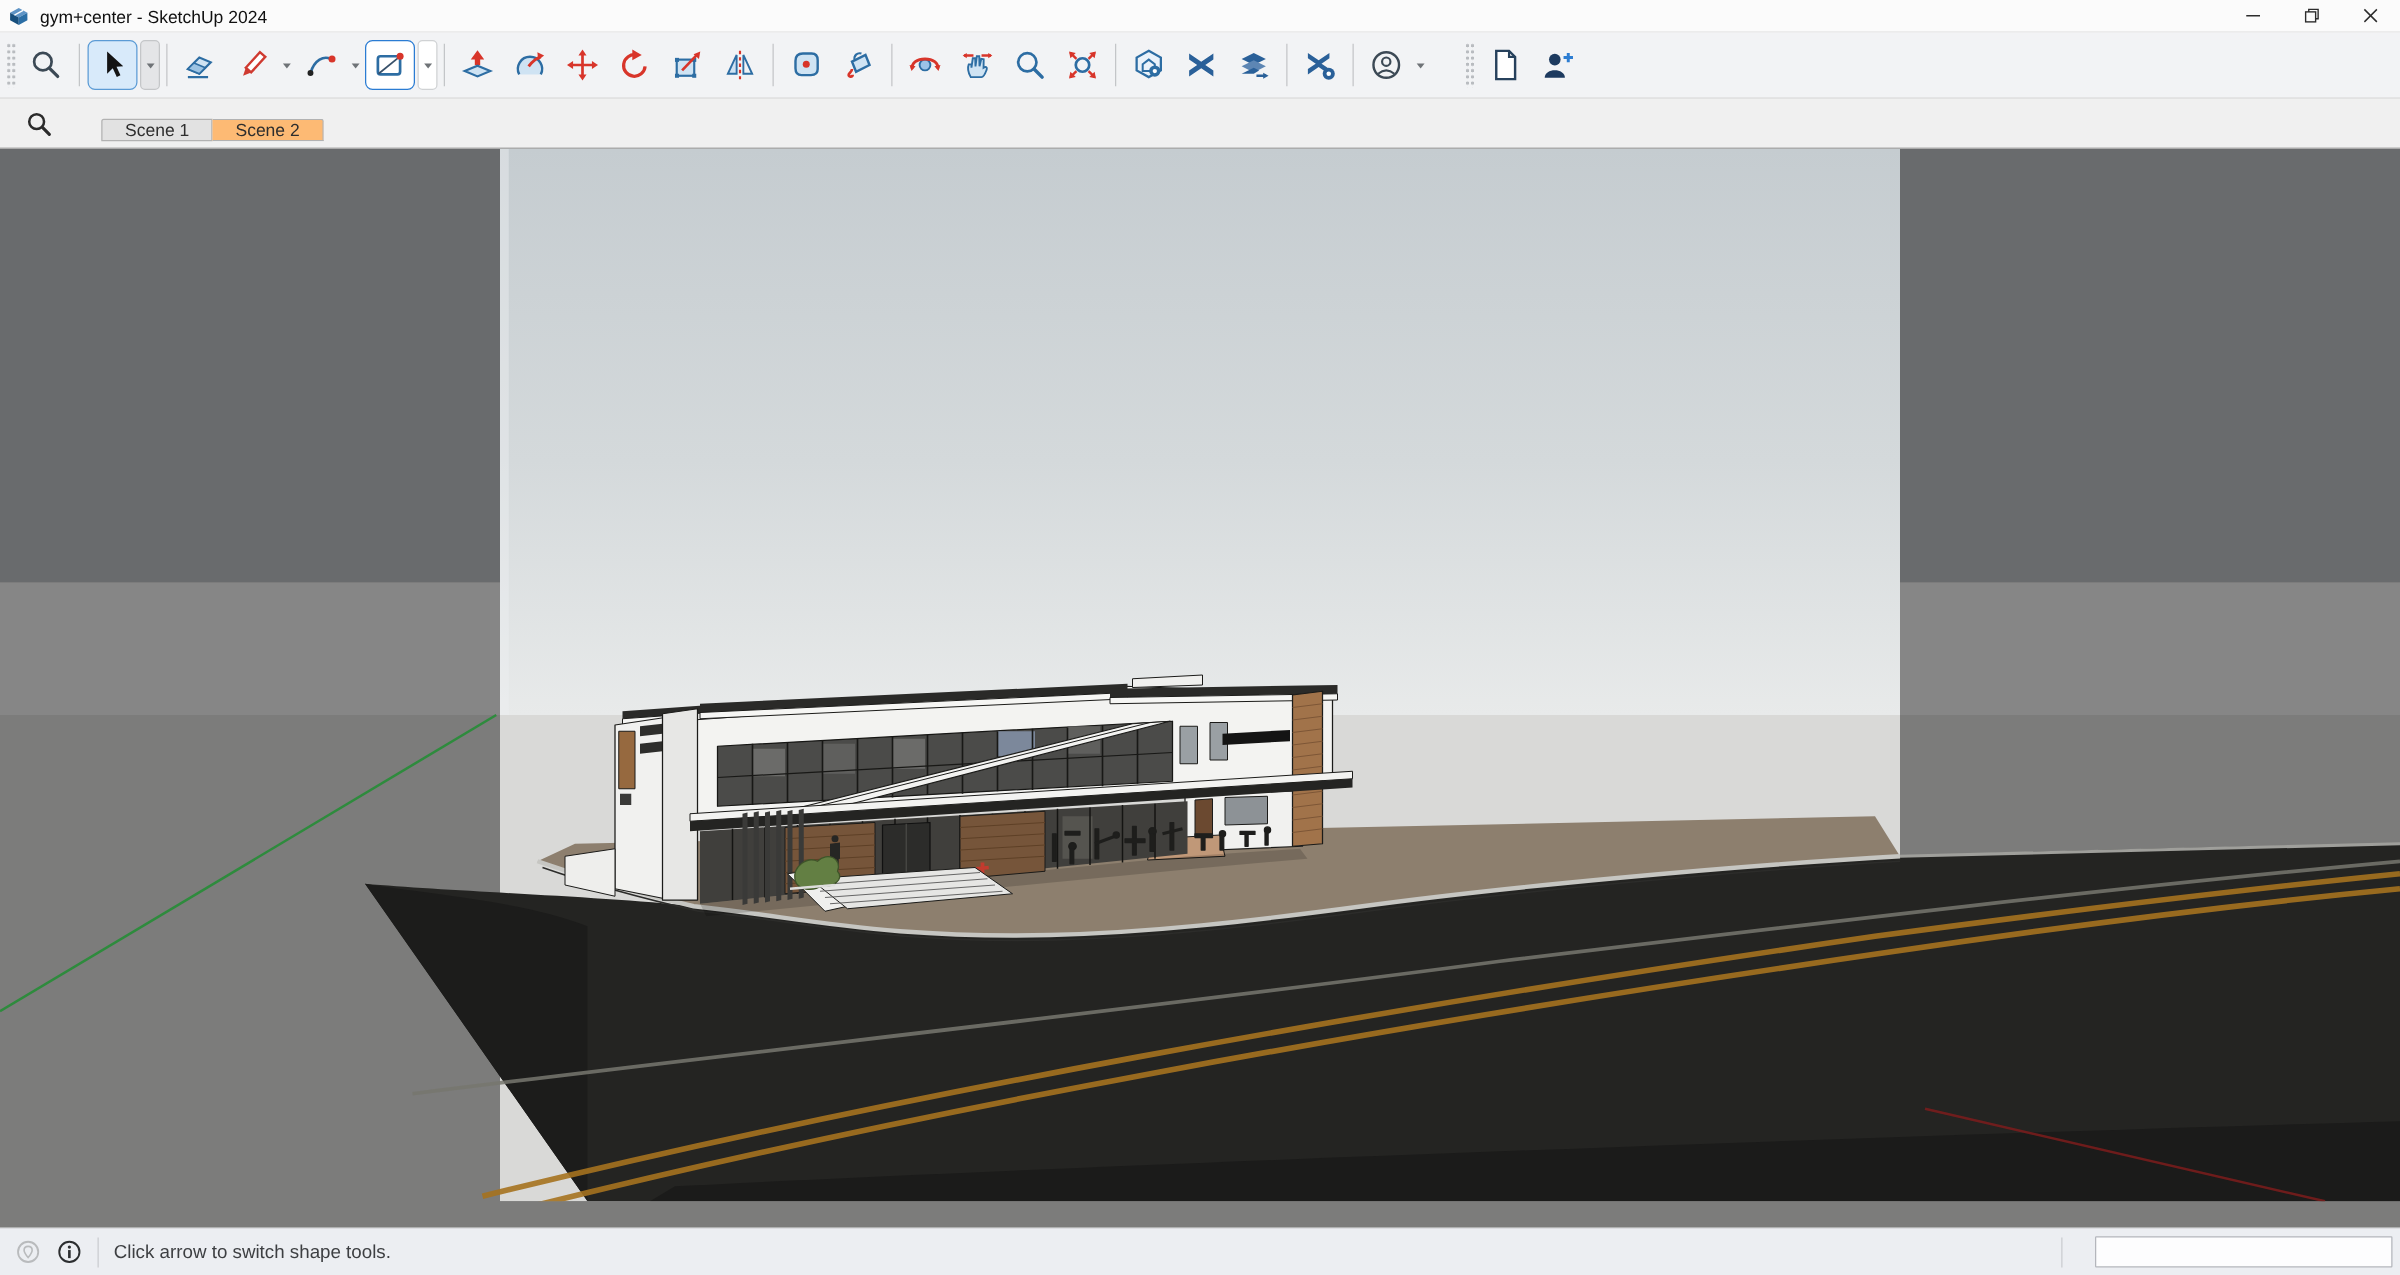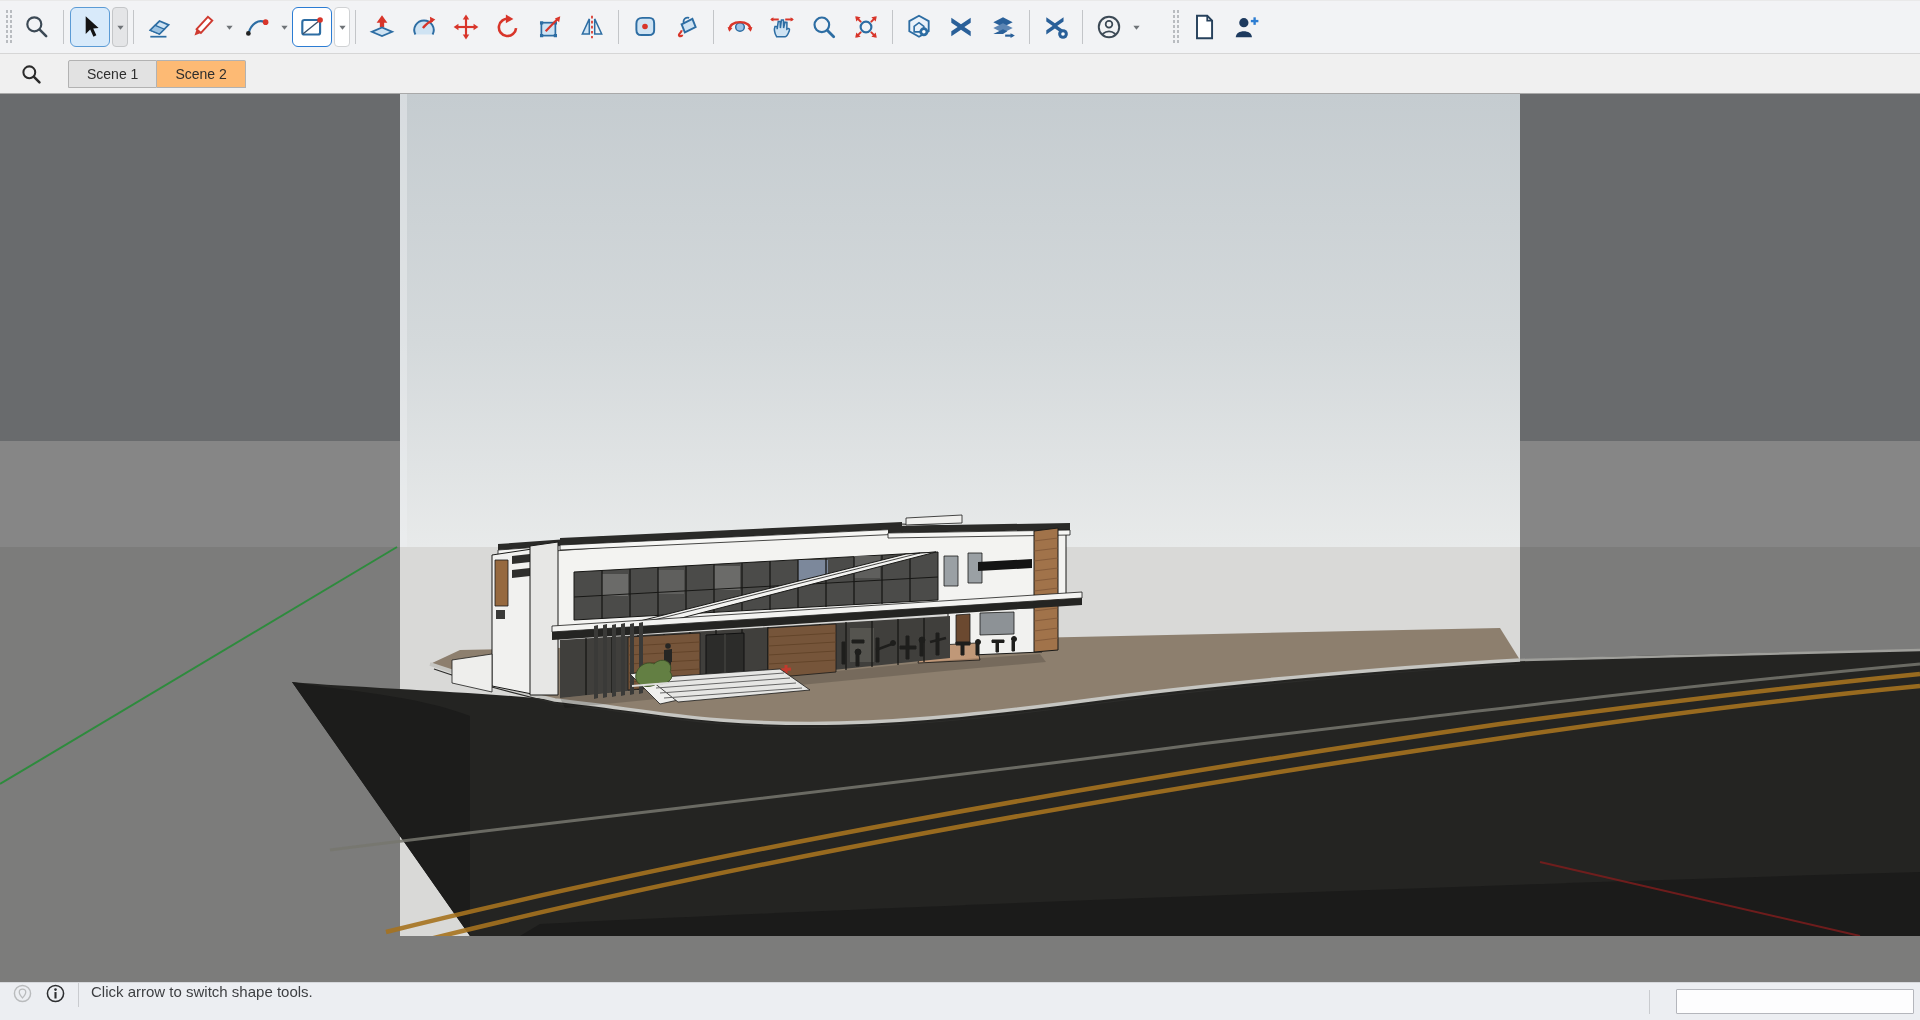--- a/index.html
+++ b/index.html
@@ -29,32 +29,32 @@
   .dd-plain{width:13px;height:40px;display:flex;align-items:center;justify-content:center;border:0;background:transparent;padding:0;}
   .dd-plain svg{width:9px;height:9px;}
   .dd-boxed{width:16px;height:40px;display:flex;align-items:center;justify-content:center;background:#e4e5e7;border:1px solid #c4c6c8;border-radius:4px;margin-left:1px;padding:0;}
   .dd-boxed.lite{background:#ffffff;border-color:#d0d2d4;}
   .dd-boxed svg{width:9px;height:9px;}
   .tb-gap{width:26px;}
 
   
   .tabbar{height:40px;flex:0 0 40px;background:#f0f0f0;border-bottom:1px solid #a9a9a9;display:flex;align-items:center;box-sizing:border-box;}
   .tab-search{width:22px;height:22px;margin-left:20px;}
-  .tabs{display:flex;margin-left:26px;height:28px;}
+  .tabs{display:flex;margin-left:39px;height:28px;align-items:flex-end;}
   .tab{min-width:86px;box-sizing:border-box;padding:0 18px;display:flex;align-items:center;justify-content:center;font-size:14px;color:#2e2e2e;background:#fdba74;border:1px solid #b2b2b2;border-left-width:0;}
   .tab:first-child{border-left-width:1px;border-top-left-radius:2px;}
   .tab:last-child{border-top-right-radius:2px;}
   .tab.active{background:#e2e2e2;}
 
   
   .viewport{flex:1 1 auto;position:relative;overflow:hidden;background:#7c7c7b;}
   .viewport svg{display:block;width:1920px;height:842px;}
 
   
-  .statusbar{height:38px;flex:0 0 38px;background:#eceef2;border-top:1px solid #d6d8dc;display:flex;box-sizing:border-box;}
+  .statusbar{height:38px;flex:0 0 38px;background:#eceef2;border-top:1px solid #d6d8dc;display:flex;align-items:center;box-sizing:border-box;}
   .sb-icon{width:21px;height:21px;margin-left:12px;}
   .sb-sep{width:1px;height:24px;background:#c9cbcf;margin:0 12px;}
   .sb-msg{font-size:15px;color:#3d3f42;}
   .sb-right{margin-left:auto;display:flex;align-items:center;}
   .sb-measure{width:238px;height:25px;border:1px solid #b4b6bc;background:#fdfdfe;border-radius:1px;margin:0 6px 0 14px;font-size:13px;padding:0 6px;box-sizing:border-box;color:#333;}
 </style>
 </head>
 <body>
 
 <svg width="0" height="0" style="position:absolute" aria-hidden="true">
@@ -226,20 +226,43 @@
   <symbol id="icon-info" viewBox="0 0 26 26">
     <circle cx="13" cy="13" r="10" fill="none" stroke="#2c2e30" stroke-width="1.9"></circle>
     <circle cx="13" cy="8.2" r="1.6" fill="#2c2e30"></circle>
     <rect x="11.7" y="11.2" width="2.6" height="8" fill="#2c2e30"></rect>
   </symbol>
 </defs>
 </svg>
 
 <div id="app">
 
+  <div class="titlebar">
+    <svg class="logo">
+        <use href="#icon-logo"></use>
+      </svg>
+    <span class="title-text">gym+center - SketchUp 2024</span>
+    <div class="win-controls" id="win-controls">
+        <button class="win-btn">
+          <svg>
+            <use href="#icon-win-min"></use>
+          </svg>
+        </button>
+        <button class="win-btn">
+          <svg>
+            <use href="#icon-win-restore"></use>
+          </svg>
+        </button>
+        <button class="win-btn">
+          <svg>
+            <use href="#icon-win-close"></use>
+          </svg>
+        </button>
+      </div>
+  </div>
 
 
   <div class="toolbar" id="toolbar">
       <div class="tb-grip"></div>
       <button class="tool">
         <svg>
           <use href="#icon-search"></use>
         </svg>
       </button>
       <div class="tb-sep"></div>

